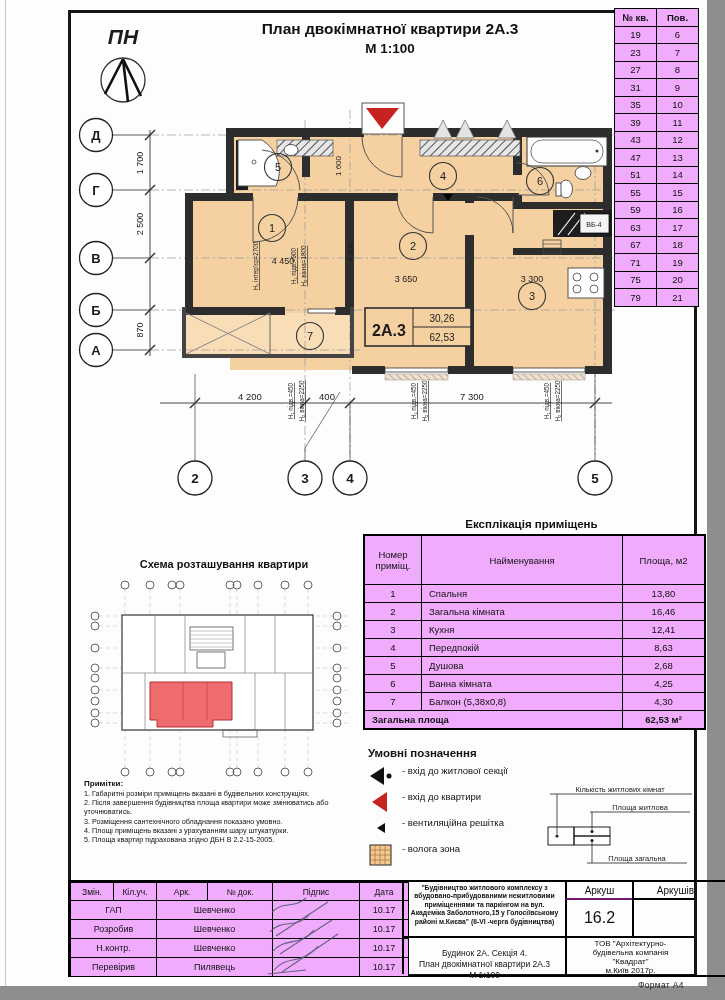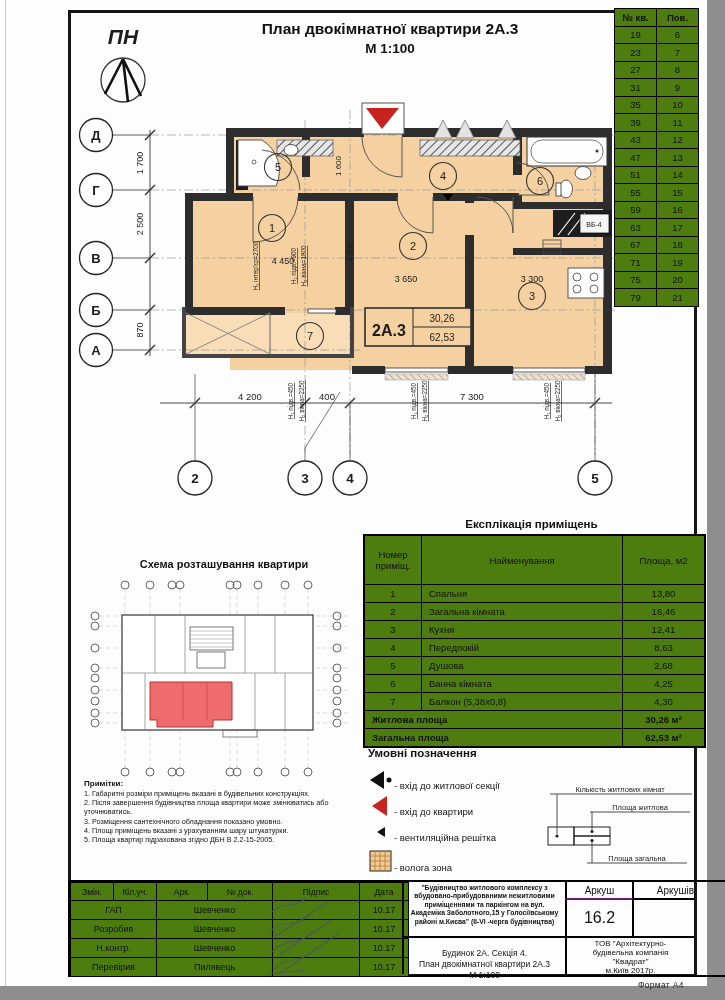--- a/index.html
+++ b/index.html
@@ -5,34 +5,34 @@
   html,body{margin:0;padding:0}
   body{width:725px;height:1000px;background:#8e8e8e;position:relative;
        font-family:"Liberation Sans","DejaVu Sans",sans-serif;color:#111;overflow:hidden}
   .a{position:absolute}
   .b{font-weight:bold}
   .page{left:0;top:0;width:707px;height:986px;background:#fdfdfd}
   .scanline{left:5px;top:0;width:1px;height:986px;background:#c9c9c9}
   .frame{left:68px;top:10px;width:629px;height:967px;border:3px solid #161616;box-sizing:border-box}
   .title1{left:150px;top:20px;width:480px;font-size:15.5px;font-weight:bold;text-align:center}
   .title2{left:150px;top:41px;width:480px;font-size:13.5px;font-weight:bold;text-align:center}
-  table.t{border-collapse:collapse;table-layout:fixed;background:#4d7c0f}
+  table.t{border-collapse:collapse;table-layout:fixed;background:#f0abfc}
   table.t td{border:1px solid #000;overflow:hidden;padding:0;vertical-align:middle}
   .aptt{left:614px;top:8px}
   .aptt td{width:41px;height:16.5px;font-size:9.5px;text-align:center}
   .expl-title{left:363px;top:518px;width:337px;text-align:center;font-size:11.5px;font-weight:bold}
   .expl{left:363px;top:534px}
   .expl td{font-size:9.5px;height:17px}
   .expl tr.hdr td{height:48px;text-align:center;font-size:9.5px}
   .expl td.nm{padding-left:7px}
   .expl td.ar{text-align:center}
   .expl table{border:2px solid #000}
   .schema-title{left:85px;top:558px;width:278px;text-align:center;font-size:11px;font-weight:bold}
   .leg-title{left:368px;top:747px;width:329px;text-align:left;font-size:11.5px;font-weight:bold}
-  .leg-item{display:flex;align-items:flex-end;height:26px}
+  .leg-item{display:flex;align-items:flex-start;gap:8px;height:26px}
   .leg-item .txt{font-size:9.5px}
   .legend-box{left:368px;top:765px;width:200px}
   .notes{left:84px;top:779px;width:272px}
   .notes .nt{font-size:8px;font-weight:bold;margin-bottom:1px}
   .notes .ni{font-size:7.2px;line-height:9.2px}
   .tblock{left:68px;top:880px;width:706px;height:97px;border:2.5px solid #000;box-sizing:border-box}
   .tbl-left{left:0;top:0}
   .tbl-left td{font-size:9px;text-align:center;height:18px}
   .tbl-left tr.h td{font-size:8.5px;height:17px}
   .cell{box-sizing:border-box;position:absolute;border-left:2px solid #000}
@@ -439,24 +439,20 @@
         </tr>
   <tr>
           <td class="ar">6</td>
           <td class="nm">Ванна кімната</td>
           <td class="ar">4,25</td>
         </tr>
   <tr>
           <td class="ar">7</td>
           <td class="nm">Балкон (5,38х0,8)</td>
           <td class="ar">4,30</td>
-        </tr>
-  <tr>
-          <td colspan="2" class="nm b">Житлова площа</td>
-          <td class="ar b">30,26 м²</td>
         </tr>
   <tr>
           <td colspan="2" class="nm b">Загальна площа</td>
           <td class="ar b">62,53 м²</td>
         </tr>
 </tbody>
     </table>
 </div>
 
 <div class="a schema-title">Схема розташування квартири</div>

